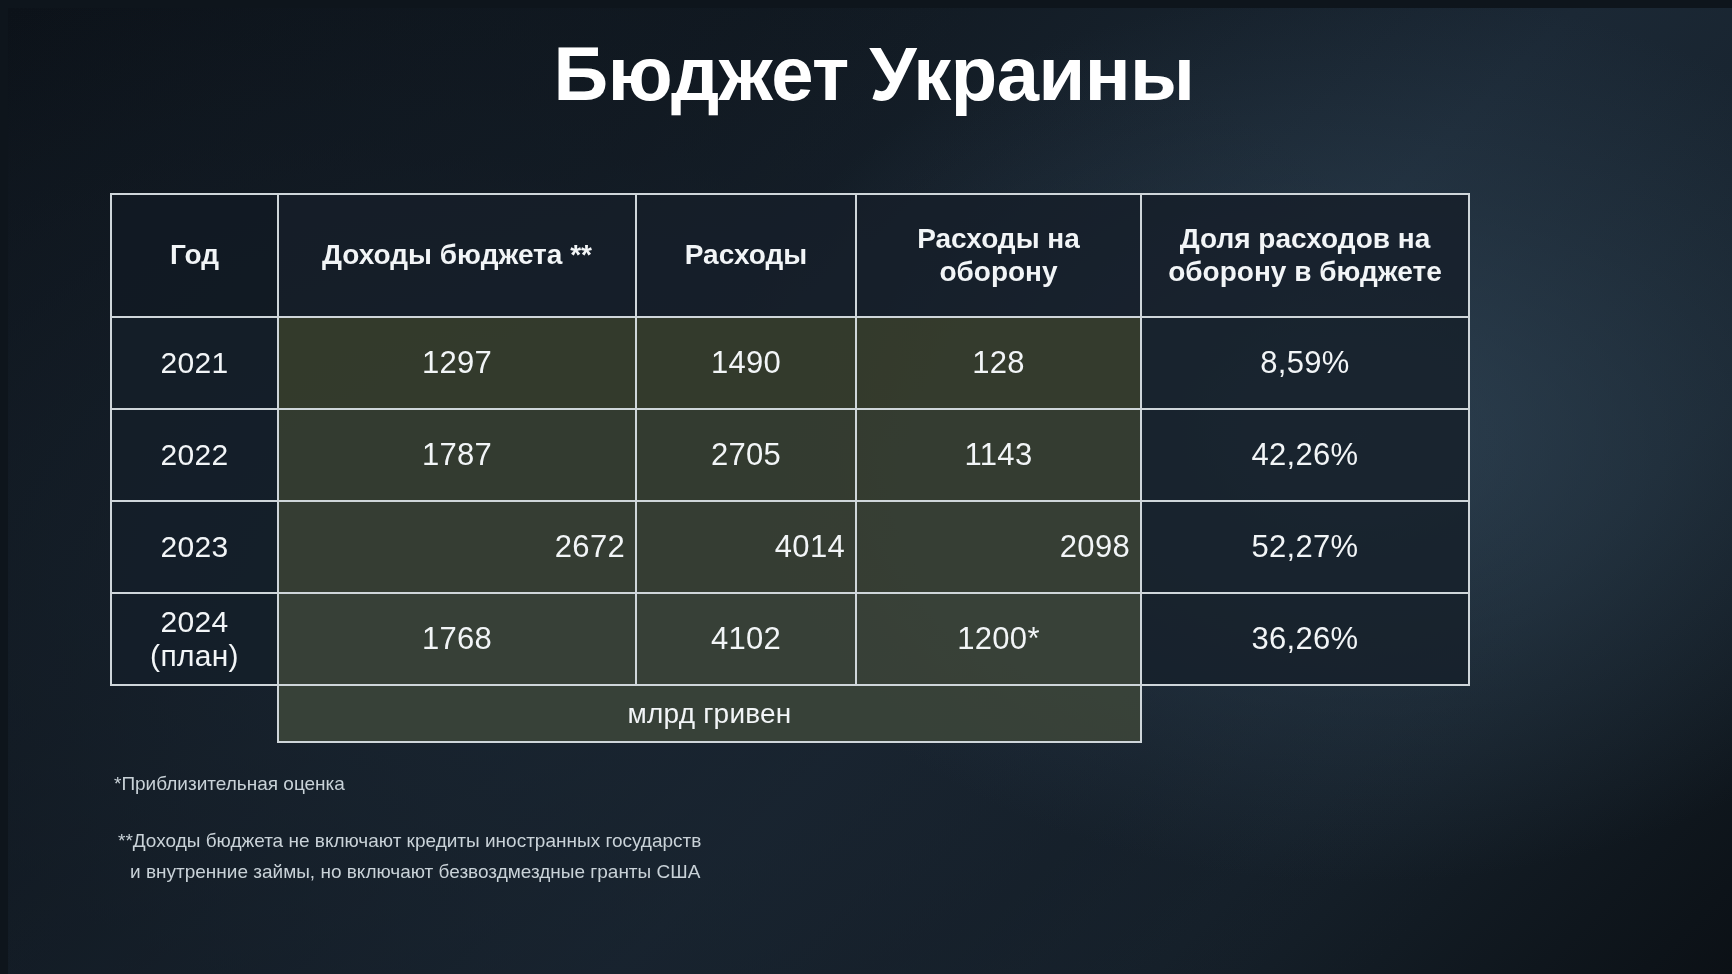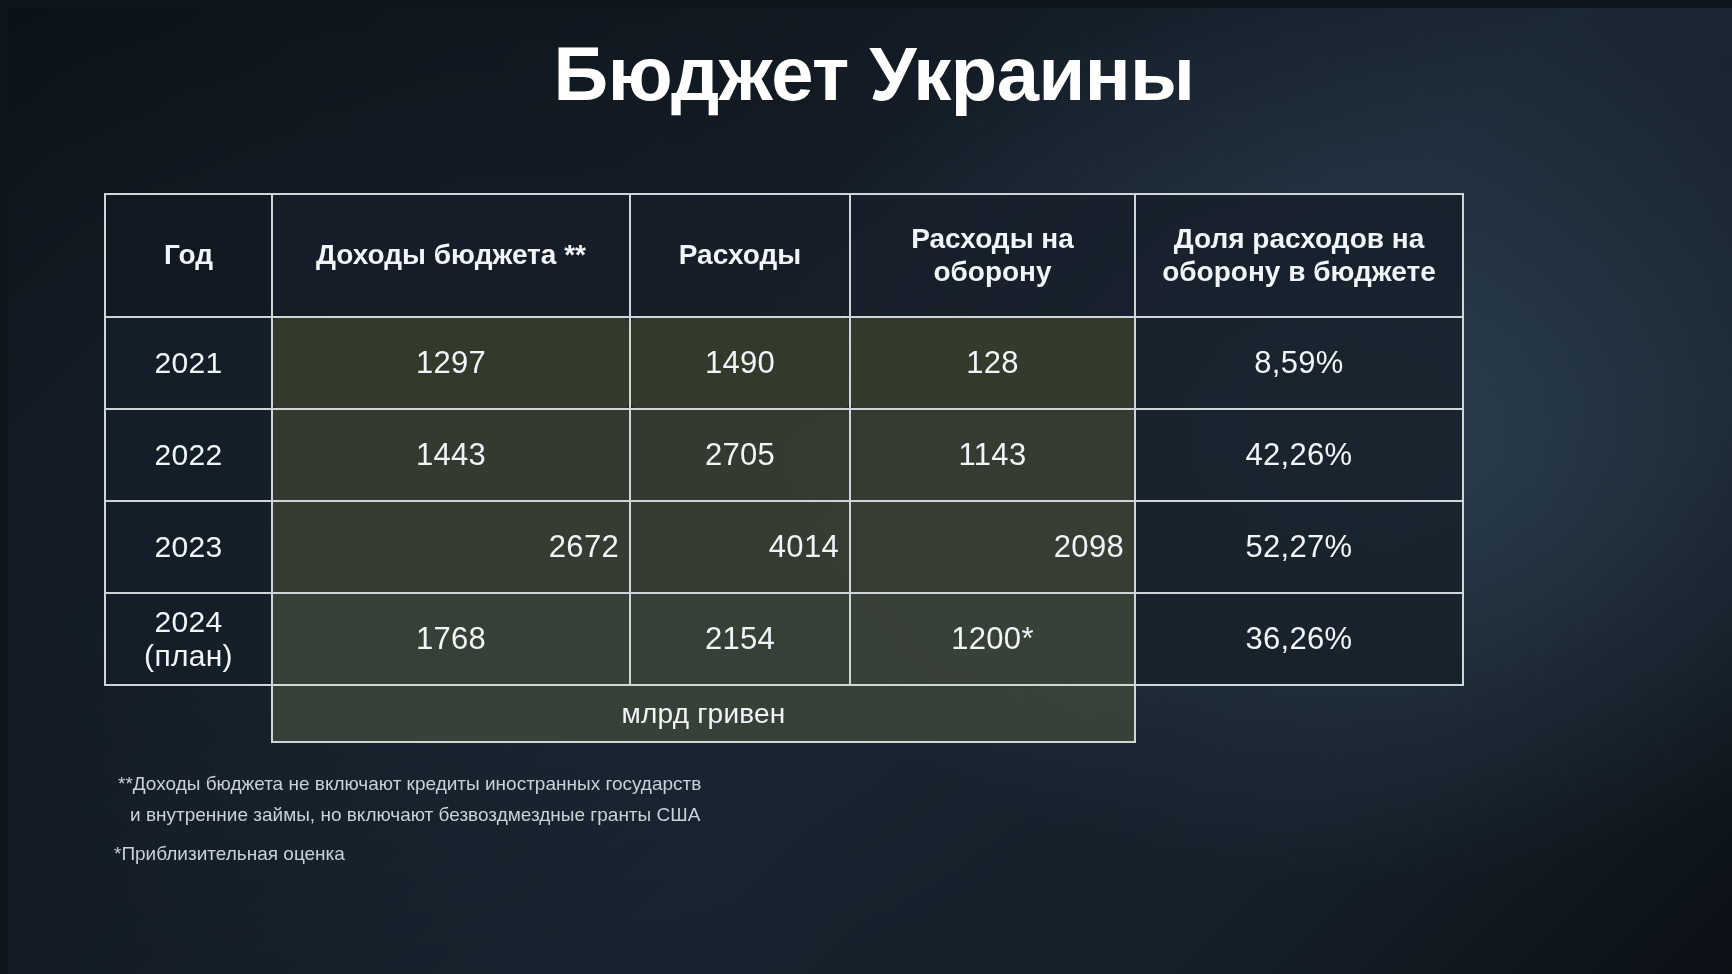--- a/index.html
+++ b/index.html
@@ -21,21 +21,21 @@
   #title{
     position:absolute; top:24px; left:0; width:100%;
     text-align:center;
     font-size:76px; font-weight:bold; letter-spacing:-0.5px;
     color:#ffffff;
     line-height:1.0;
   }
 
   
   #table-wrap{
-    position:absolute; left:92px; top:181px;
+    position:absolute; left:98px; top:181px;
     width:1358px;
   }
   table{
     border-collapse:collapse;
     width:1358px;
     table-layout:fixed;
   }
   col.c-year { width:167px; }
   col.c-rev  { width:358px; }
   col.c-exp  { width:220px; }
@@ -70,21 +70,21 @@
     font-size:30px;
     line-height:1.14;
   }
   tbody td.share{
     background:rgba(23,33,43,0.88);
   }
   tbody td.green{
     background:rgba(52,59,45,0.92);
   }
   
-  tbody tr:nth-child(1) td.green{ background:rgba(54,60,44,0.93);border-radius:8px; }
+  tbody tr:nth-child(1) td.green{ background:rgba(54,60,44,0.93); }
   tbody tr:nth-child(2) td.green{ background:rgba(54,61,48,0.93); }
   tbody tr:nth-child(3) td.green{ background:rgba(56,64,52,0.93);text-align:right; }
   tbody tr:nth-child(4) td.green{ background:rgba(58,67,56,0.93); }
 
   tfoot td.unit{
     height:57px;
     font-size:28px;
     font-weight:400;
     background:rgba(58,68,57,0.93);
     letter-spacing:0.2px;
@@ -140,55 +140,55 @@
       <tbody>
         <tr>
           <td class="year"><span>2021</span></td>
           <td class="green">1297</td>
           <td class="green">1490</td>
           <td class="green">128</td>
           <td class="share">8,59%</td>
         </tr>
         <tr>
           <td class="year"><span>2022</span></td>
-          <td class="green">1443</td>
+          <td class="green">1787</td>
           <td class="green">2705</td>
           <td class="green">1143</td>
           <td class="share">42,26%</td>
         </tr>
         <tr>
           <td class="year"><span>2023</span></td>
           <td class="green">2672</td>
           <td class="green">4014</td>
           <td class="green">2098</td>
           <td class="share">52,27%</td>
         </tr>
         <tr>
           <td class="year">
             <span>2024</span><br>
             <span>(план)</span>
           </td>
           <td class="green">1768</td>
-          <td class="green">2154</td>
+          <td class="green">4102</td>
           <td class="green">1200*</td>
           <td class="share">36,26%</td>
         </tr>
       </tbody>
       <tfoot>
         <tr>
           <td class="blank"></td>
           <td class="unit" colspan="3">млрд гривен</td>
           <td class="blank"></td>
         </tr>
       </tfoot>
     </table>
   </div>
 
   <div id="notes">
+    <div id="note1">*Приблизительная оценка</div>
     <div id="note2">
       <span class="l1">**Доходы бюджета не включают кредиты иностранных государств</span>
       <span class="l2">и внутренние займы, но включают безвоздмездные гранты США</span>
     </div>
-    <div id="note1">*Приблизительная оценка</div>
   </div>
 
 
 </div>
 
 </body></html>

